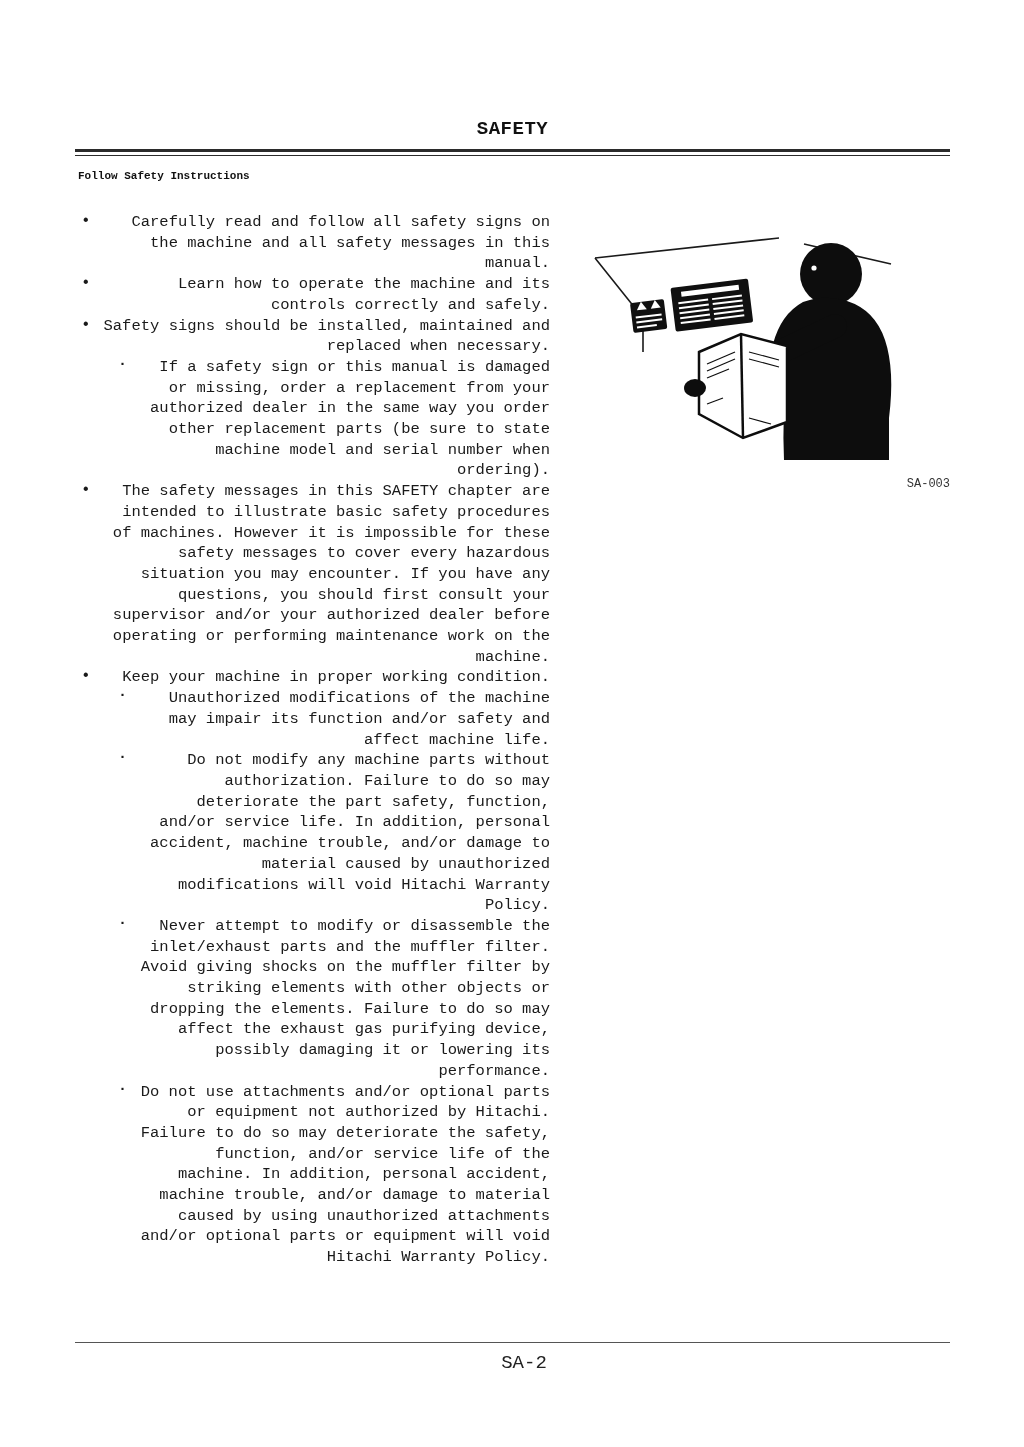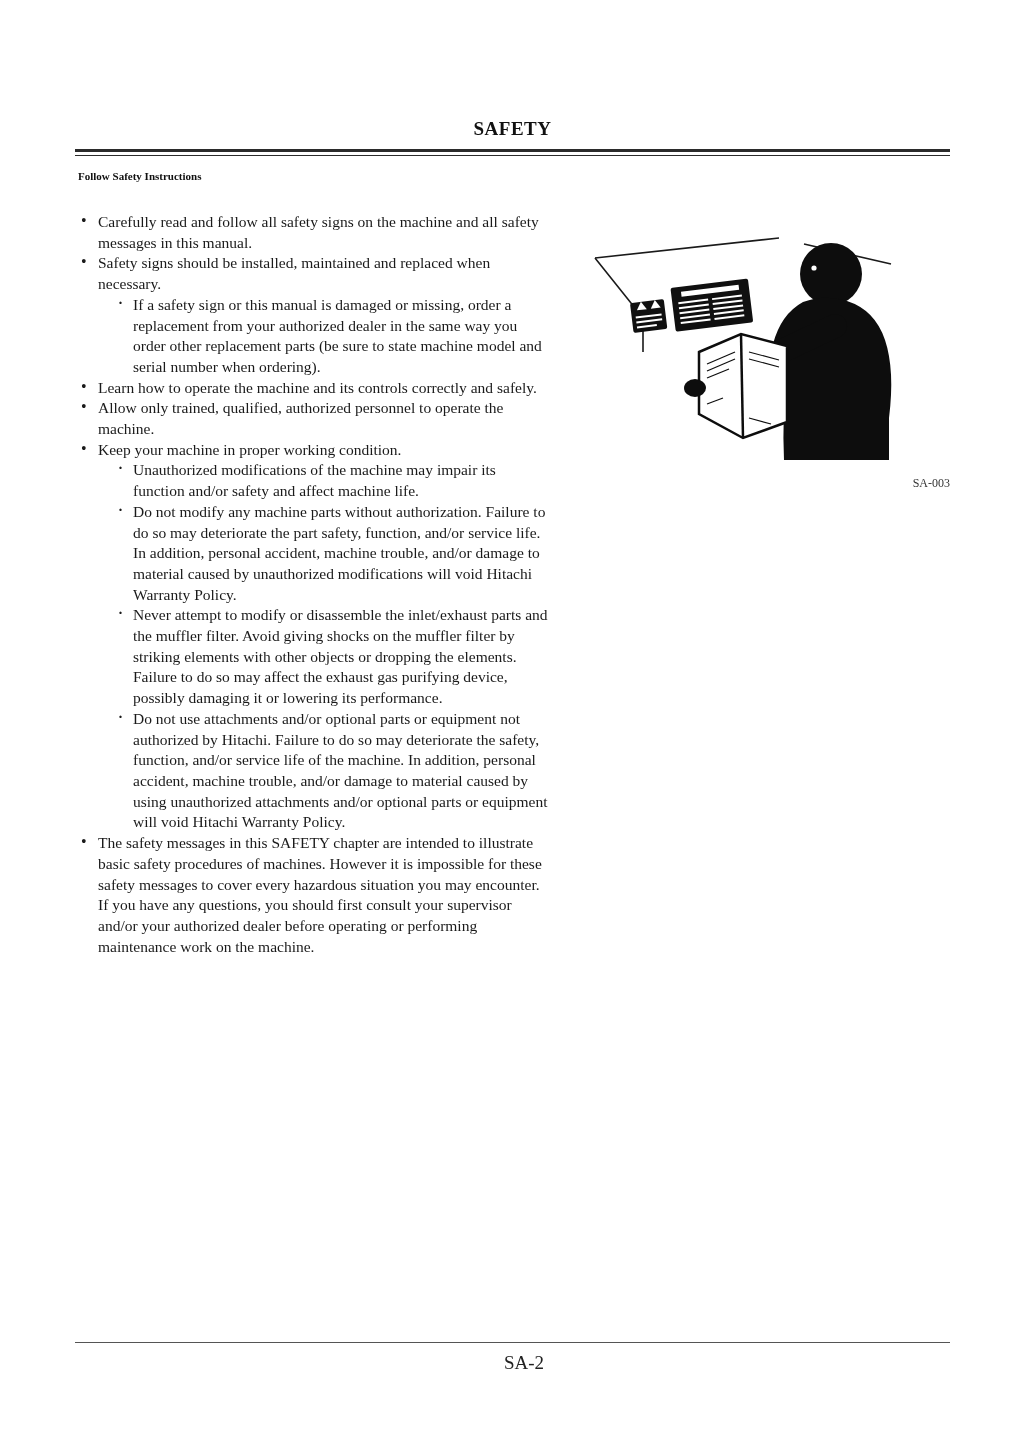--- a/index.html
+++ b/index.html
@@ -5,21 +5,21 @@
   html, body {
     margin: 0;
     padding: 0;
     background: #ffffff;
   }
   .page {
     position: relative;
     width: 1024px;
     height: 1447px;
     background: #ffffff;
-    font-family: Liberation Serif, serif;
+    font-family: Liberation Mono, monospace;
     color: #1a1a1a;
     overflow: hidden;
   }
   .header {
     position: absolute;
     top: 118px;
     left: 75px;
     right: 74px;
     text-align: center;
   }
@@ -50,20 +50,21 @@
     left: 78px;
     width: 472px;
     font-size: 15.5px;
     line-height: 20.7px;
     color: #1a1a1a;
   }
   ul.bullets, ul.subs {
     margin: 0;
     padding: 0;
     list-style: none;
+    text-align: right;
   }
   li.main {
     position: relative;
     padding-left: 20px;
     margin-bottom: 0px;
   }
   li.main::before {
     content: "\2022";
     position: absolute;
     left: 3px;
@@ -124,52 +125,49 @@
   </div>
 
   <h2 class="section-title">Follow Safety Instructions</h2>
 
   <div class="text-col">
     <ul class="bullets">
       <li class="main">
         <span>Carefully read and follow all safety signs on the machine and all safety messages in this manual.</span>
       </li>
       <li class="main">
+        <span>Learn how to operate the machine and its controls correctly and safely.</span>
+      </li>
+      <li class="main">
         <span>Safety signs should be installed, maintained and replaced when necessary.</span>
         <ul class="subs">
           <li class="sub">
             <span>If a safety sign or this manual is damaged or missing, order a replacement from your authorized dealer in the same way you order other replacement parts (be sure to state machine model and serial number when ordering).</span>
           </li>
         </ul>
       </li>
       <li class="main">
-        <span>Learn how to operate the machine and its controls correctly and safely.</span>
-      </li>
-      <li class="main">
-        <span>Allow only trained, qualified, authorized personnel to operate the machine.</span>
+        <span>The safety messages in this SAFETY chapter are intended to illustrate basic safety procedures of machines. However it is impossible for these safety messages to cover every hazardous situation you may encounter. If you have any questions, you should first consult your supervisor and/or your authorized dealer before operating or performing maintenance work on the machine.</span>
       </li>
       <li class="main">
         <span>Keep your machine in proper working condition.</span>
         <ul class="subs">
           <li class="sub">
             <span>Unauthorized modifications of the machine may impair its function and/or safety and affect machine life.</span>
           </li>
           <li class="sub">
             <span>Do not modify any machine parts without authorization. Failure to do so may deteriorate the part safety, function, and/or service life. In addition, personal accident, machine trouble, and/or damage to material caused by unauthorized modifications will void Hitachi Warranty Policy.</span>
           </li>
           <li class="sub">
             <span>Never attempt to modify or disassemble the inlet/exhaust parts and the muffler filter. Avoid giving shocks on the muffler filter by striking elements with other objects or dropping the elements. Failure to do so may affect the exhaust gas purifying device, possibly damaging it or lowering its performance.</span>
           </li>
           <li class="sub">
             <span>Do not use attachments and/or optional parts or equipment not authorized by Hitachi. Failure to do so may deteriorate the safety, function, and/or service life of the machine. In addition, personal accident, machine trouble, and/or damage to material caused by using unauthorized attachments and/or optional parts or equipment will void Hitachi Warranty Policy.</span>
           </li>
         </ul>
-      </li>
-      <li class="main">
-        <span>The safety messages in this SAFETY chapter are intended to illustrate basic safety procedures of machines. However it is impossible for these safety messages to cover every hazardous situation you may encounter. If you have any questions, you should first consult your supervisor and/or your authorized dealer before operating or performing maintenance work on the machine.</span>
       </li>
     </ul>
   </div>
 
   <div class="figure">
     <svg viewBox="0 0 370 240" width="372" height="240" xmlns="http://www.w3.org/2000/svg">
 
       <g stroke="#1a1a1a" stroke-width="1.6" fill="none">
         <path d="M6 30 L54 90 L54 124"></path>
         <path d="M6 30 L190 10"></path>

